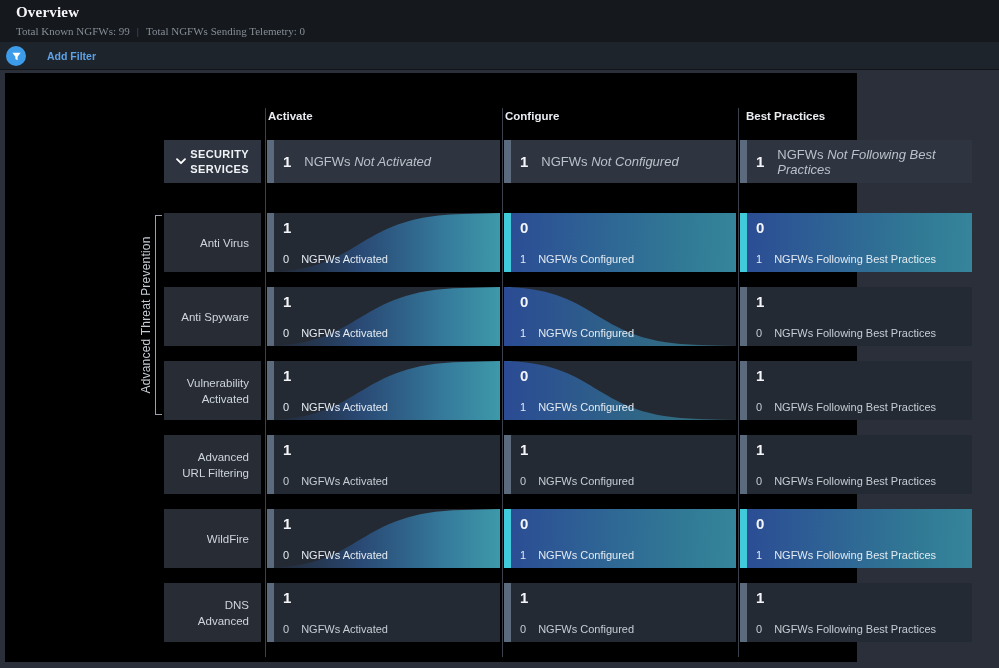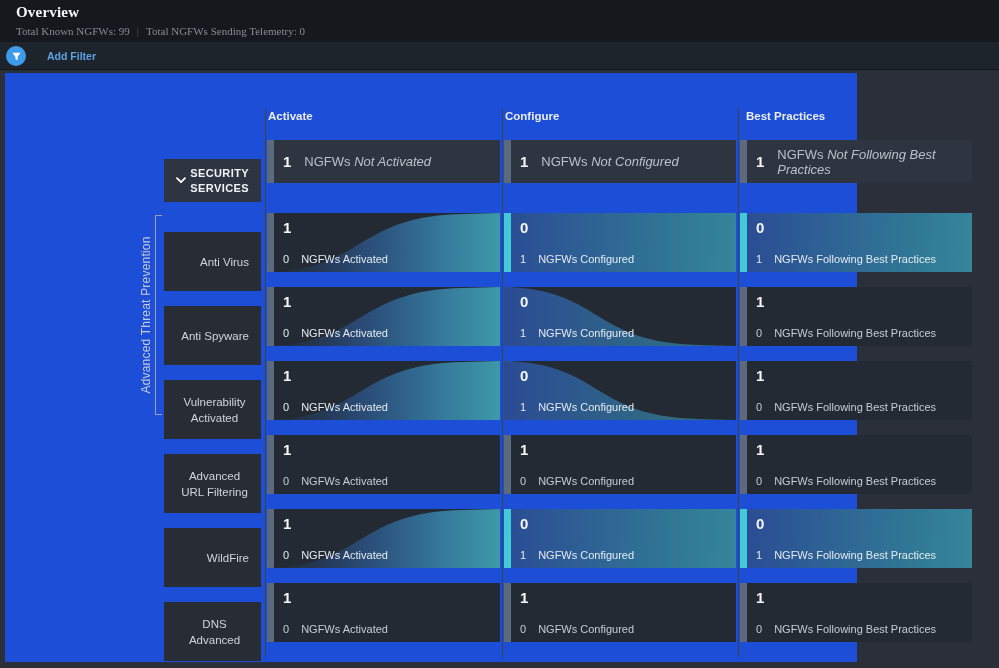--- a/index.html
+++ b/index.html
@@ -11,33 +11,33 @@
   .titlebar { position:absolute; left:0; top:0; width:999px; height:42px; background:#15181d;font-family:Liberation Serif, serif; }
   .page-title { position:absolute; left:16px; top:4px; font-size:15px; font-weight:600; color:#f4f6f8; letter-spacing:.2px; }
   .subtitle { position:absolute; left:16px; top:25px; font-size:11px; color:#868d97; display:flex; align-items:center; }
   .subtitle .sep { margin:0 7px; color:#565d67; }
 
   .filterbar { position:absolute; left:0; top:42px; width:999px; height:28px; background:#1e242c; border-bottom:1px solid #12161b; }
   .filter-chip { position:absolute; left:6px; top:4px; width:20px; height:20px; border-radius:50%; background:#3d9ce9; display:flex; align-items:center; justify-content:center; cursor:pointer; }
   .add-filter { position:absolute; left:34px; top:8px; font-size:10.5px; font-weight:600; color:#5ea2e6; cursor:pointer;margin-left:13px; }
 
   
-  .panel { position:absolute; left:5px; top:73px; width:852px; height:589px; background:#1d4ed8;padding-left:40px; }
+  .panel { position:absolute; left:5px; top:73px; width:852px; height:589px; background:#000000;padding-left:40px; }
 
   .divider { position:absolute; top:35px; width:1px; height:549px; background:#3b424d; }
   .d1 { left:260px; } .d2 { left:497px; } .d3 { left:733px; }
 
   .colhead { position:absolute; top:37px; font-size:11.5px; font-weight:600; color:#e9ecf1; }
   .ch1 { left:263px; } .ch2 { left:500px; } .ch3 { left:741px; }
 
   
   .labelcell { position:absolute; left:159px; width:97px; background:#272c35; color:#cfd5dc;
-               font-size:11.5px; line-height:16px; text-align:center;
+               font-size:11.5px; line-height:16px; text-align:right;
                display:flex; flex-direction:column; justify-content:center; align-items:flex-end;
-               padding:4px 12px 4px 16px;margin-top:19px; }
+               padding:4px 12px 4px 16px; }
   .grouplabel { top:67px; height:43px; background:#2e3540; color:#f0f3f6; font-size:11px; font-weight:700;
                 letter-spacing:.4px; line-height:15px; cursor:pointer; }
   .chev { position:absolute; left:12px; top:50%; margin-top:-4px; }
 
   .r0 { top:140px; } .r1 { top:214px; } .r2 { top:288px; }
   .r3 { top:362px; } .r4 { top:436px; } .r5 { top:510px; }
   .labelcell.row { height:59px; }
 
   
   .cell { position:absolute; width:233px; height:59px; background:#242a33; overflow:hidden; }

